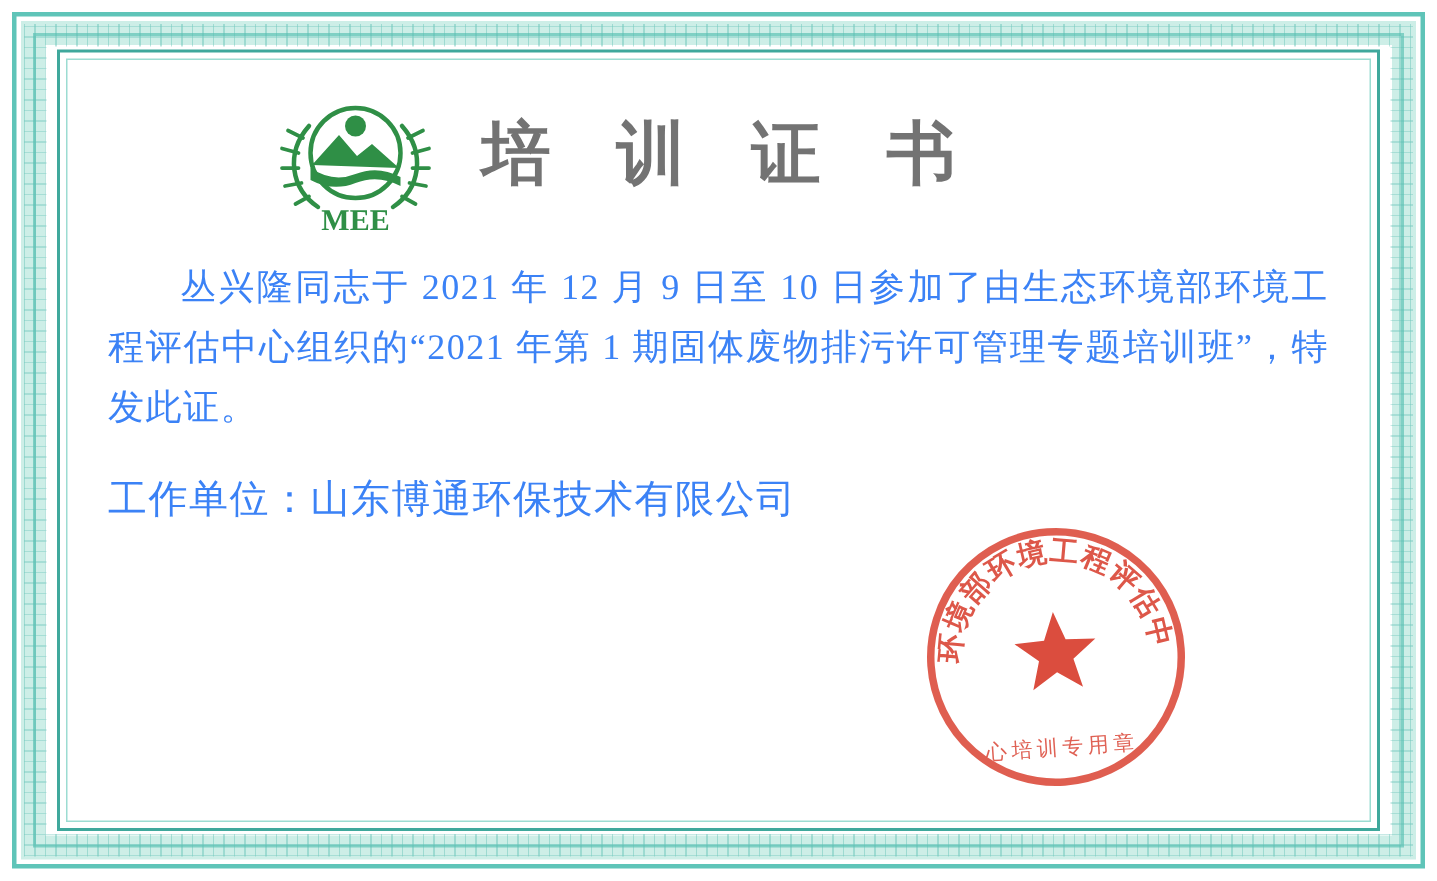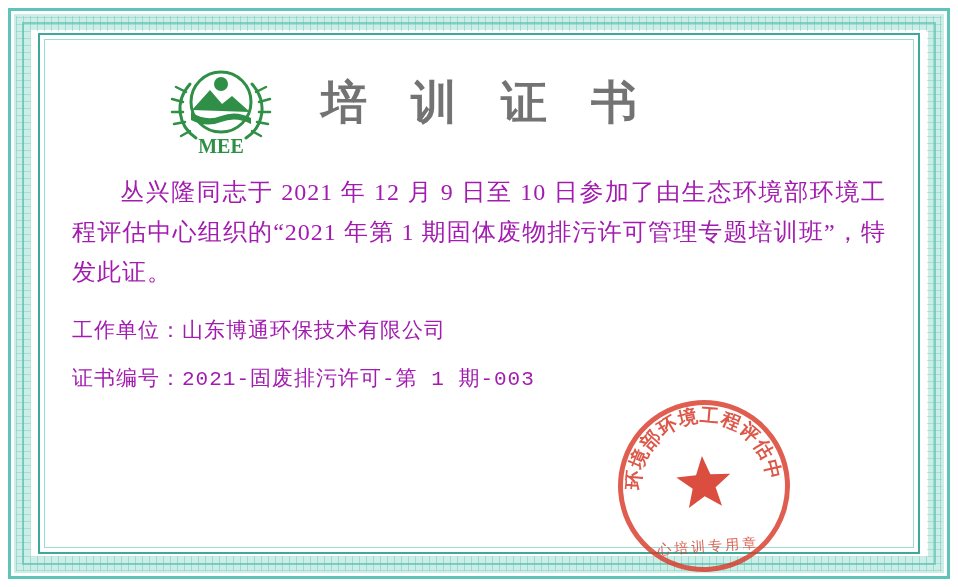--- a/index.html
+++ b/index.html
@@ -78,21 +78,21 @@
     box-sizing: border-box;
   }
 
   
   .header {
     position: relative;
     height: 120px;
   }
   .logo-mee {
     position: absolute;
-    left: 116px;
+    left: 132px;
     top: 10px;
     width: 110px;
     height: 105px;
   }
   .logo-acee {
     position: absolute;
     right: 58px;
     top: 12px;
     width: 118px;
     height: 100px;
@@ -107,37 +107,37 @@
     font-weight: bold;
     letter-spacing: 14px;
     color: #737373;
     text-indent: 14px;
   }
 
   
   .body-text {
     margin-top: 8px;
     padding: 0 22px 0 22px;
-    color: #a21caf;
+    color: #3b82f6;
   }
   .para {
     font-size: 24px;
     line-height: 40px;
     text-align: justify;
     text-indent: 48px;
     letter-spacing: 1px;
     margin: 0 0 18px 0;
     font-family: "Liberation Serif", serif;
   }
   .field-line {
-    font-size: 21px;
+    font-size: 26px;
     line-height: 44px;
     letter-spacing: 1px;
     margin: 0 0 4px 0;
-    font-family: Liberation Mono, monospace;
+    font-family: Liberation Sans, sans-serif;
   }
   .field-label {
     display: inline;
   }
   .field-value {
     display: inline;
   }
 
   
   .signature-zone {
@@ -253,23 +253,20 @@
     </div>
 
     <div class="body-text">
 
       <p class="para">丛兴隆同志于 2021 年 12 月 9 日至 10 日参加了由生态环境部环境工程评估中心组织的“2021 年第 1 期固体废物排污许可管理专题培训班”，特发此证。</p>
 
       <p class="field-line">
         <span class="field-label">工作单位：</span><span class="field-value">山东博通环保技术有限公司</span>
       </p>
 
-      <p class="field-line">
-        <span class="field-label">证书编号：</span><span class="field-value">2021-固废排污许可-第 1 期-003</span>
-      </p>
 
     </div>
 
     <div class="signature-zone">
 
       <div class="seal">
         <div class="seal-ring"></div>
         <svg class="seal-text-svg" viewBox="0 0 172 172" aria-hidden="true">
           <defs>
             <path id="sealArc" d="M 22 86 A 64 64 0 0 1 150 86"></path>

